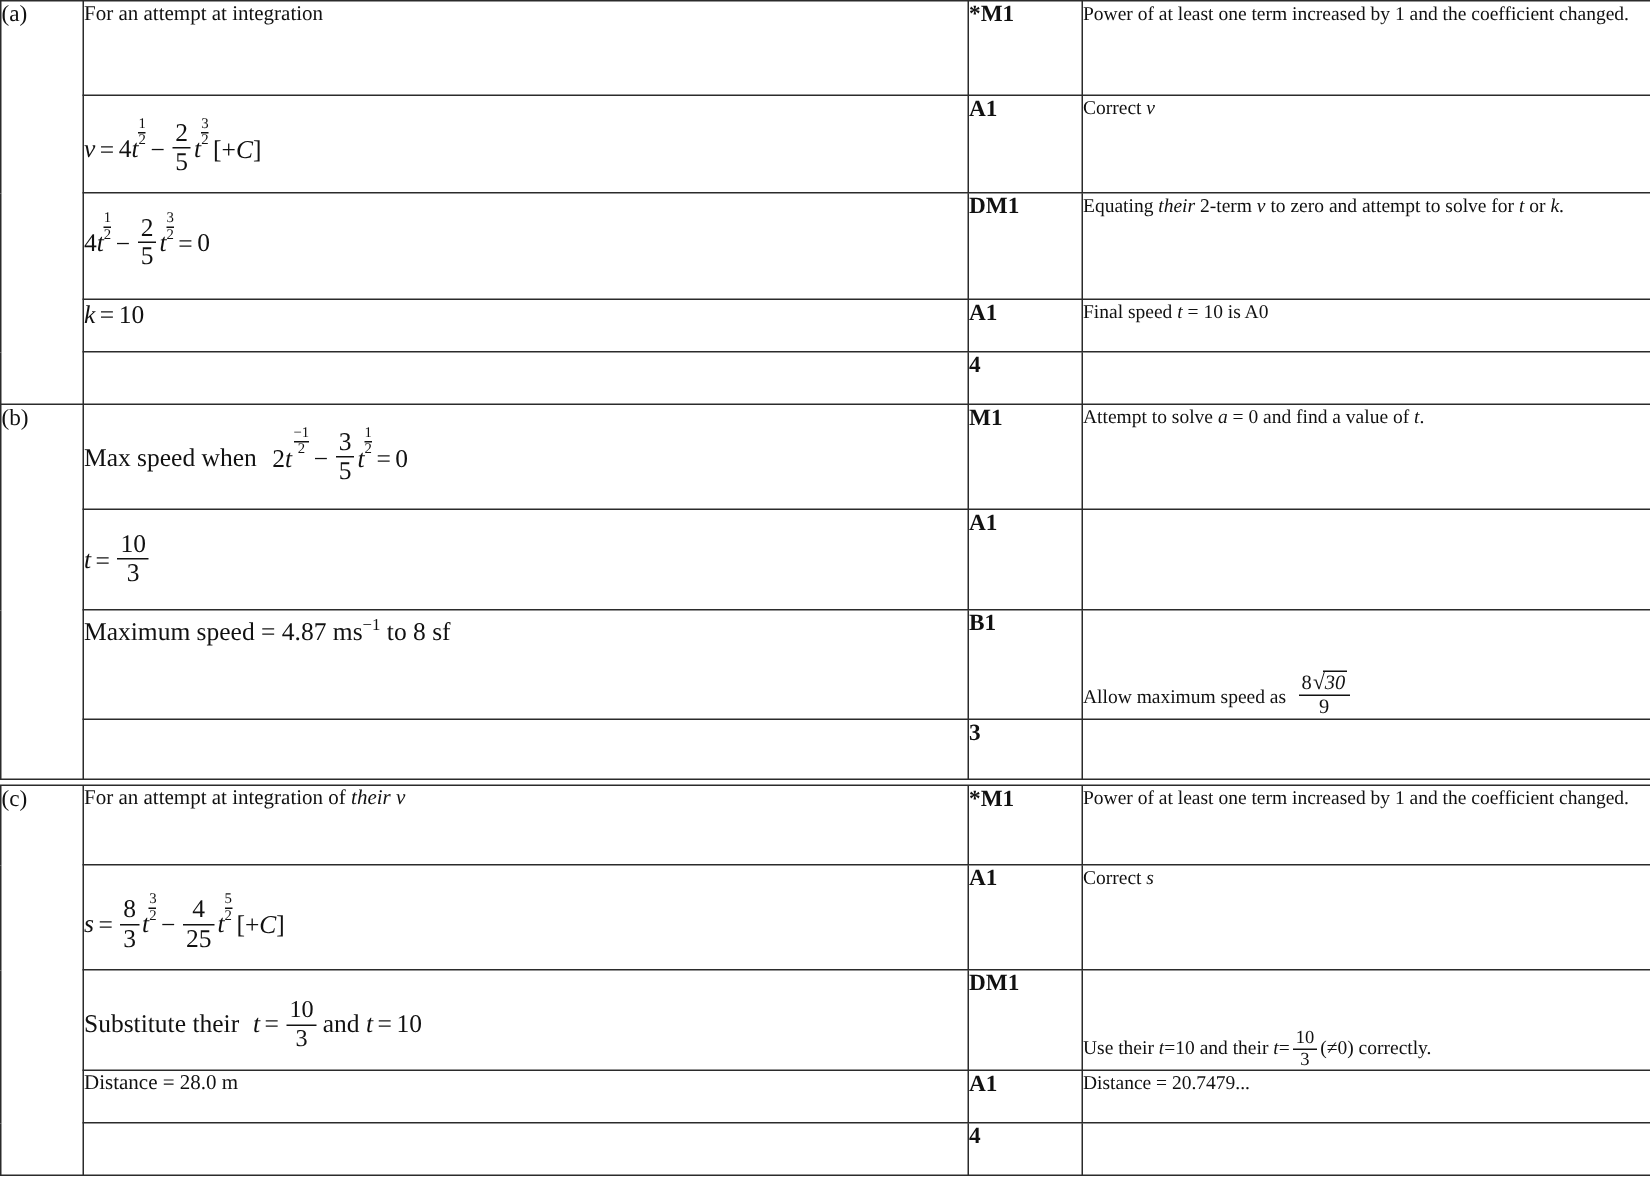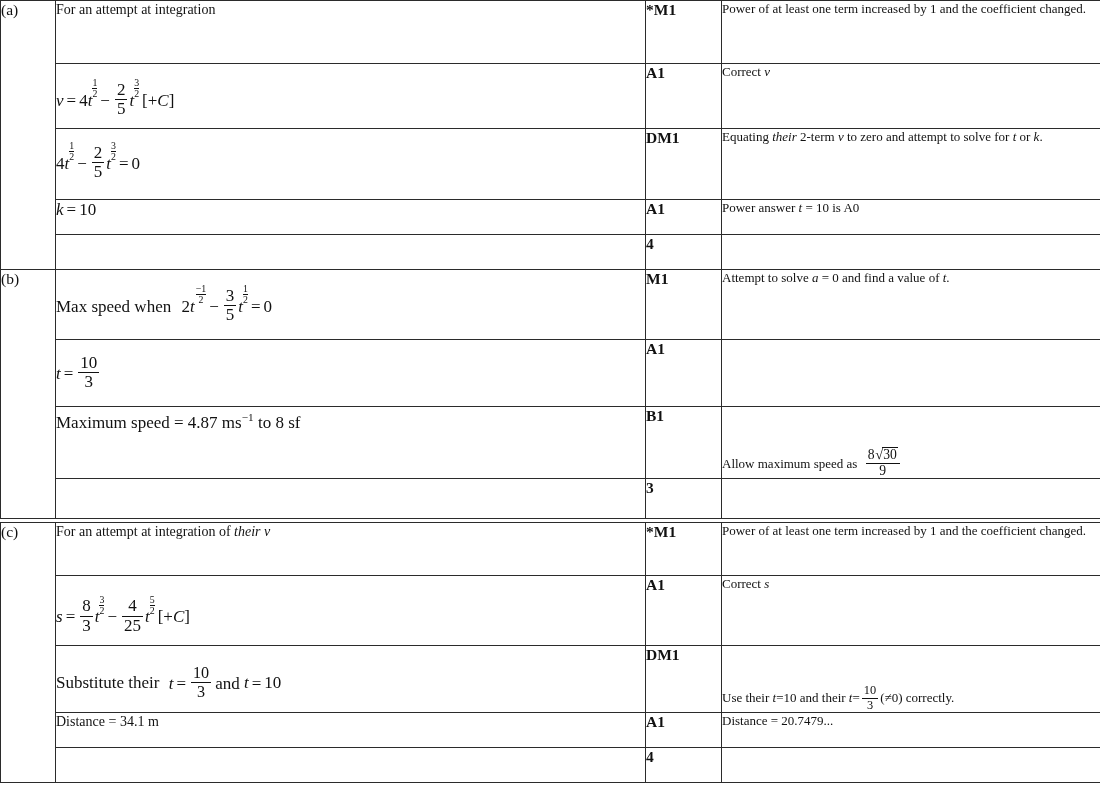--- a/index.html
+++ b/index.html
@@ -197,21 +197,21 @@
 
   <tr>
     <td class="work" style="height:34px">
       <div class="math eq-lg">
         <span class="it">k</span><span class="op">=</span><span class="num">10</span>
       </div>
     </td>
     <td class="mark">A1</td>
     <td class="note">
       <div class="txt-note">
-        <span>Power answer</span>
+        <span>Final speed</span>
         <span class="it">t</span>
         <span>= 10 is A0</span>
       </div>
     </td>
   </tr>
 
   <tr>
     <td class="work" style="height:34px"></td>
     <td class="mark">4</td>
     <td class="note"></td>
@@ -250,21 +250,21 @@
     <td class="work" style="height:66px">
       <div class="math eq-lg" style="margin-top:4px">
         <span>Maximum speed = 4.87 ms</span><sup class="plain">−1</sup> <span>to 8 sf</span>
       </div>
     </td>
     <td class="mark">B1</td>
     <td class="note">
       <div class="math txt-note" style="margin-top:40px">
         <span>Allow maximum speed as</span>
         <span class="frac" style="font-size:1.05em; margin-left:5px;">
-          <span class="fn"><span>8</span><span class="rad"><span class="sign">√</span><span class="rbody" style="display:inline-block;">30</span></span></span>
+          <span class="fn"><span>8</span><span class="rad"><span class="sign">√</span><span class="rbody" style="display:inline-block;font-style:italic;">30</span></span></span>
           <span class="fd">9</span>
         </span>
       </div>
     </td>
   </tr>
 
   <tr>
     <td class="work" style="height:39px"></td>
     <td class="mark">3</td>
     <td class="note"></td>
@@ -318,21 +318,21 @@
         <span class="it">t</span><span>=10</span>
         <span>and their</span>
         <span class="it">t</span><span>=</span><span class="frac" style="font-size:0.95em;"><span class="fn">10</span><span class="fd">3</span></span><span>(≠0)</span>
         <span>correctly.</span>
       </div>
     </td>
   </tr>
 
   <tr>
     <td class="work" style="height:34px">
-      <div class="txt">Distance = 34.1 m</div>
+      <div class="txt">Distance = 28.0 m</div>
     </td>
     <td class="mark">A1</td>
     <td class="note">
       <div class="txt-note">Distance = 20.7479...</div>
     </td>
   </tr>
 
   <tr>
     <td class="work" style="height:34px"></td>
     <td class="mark">4</td>

